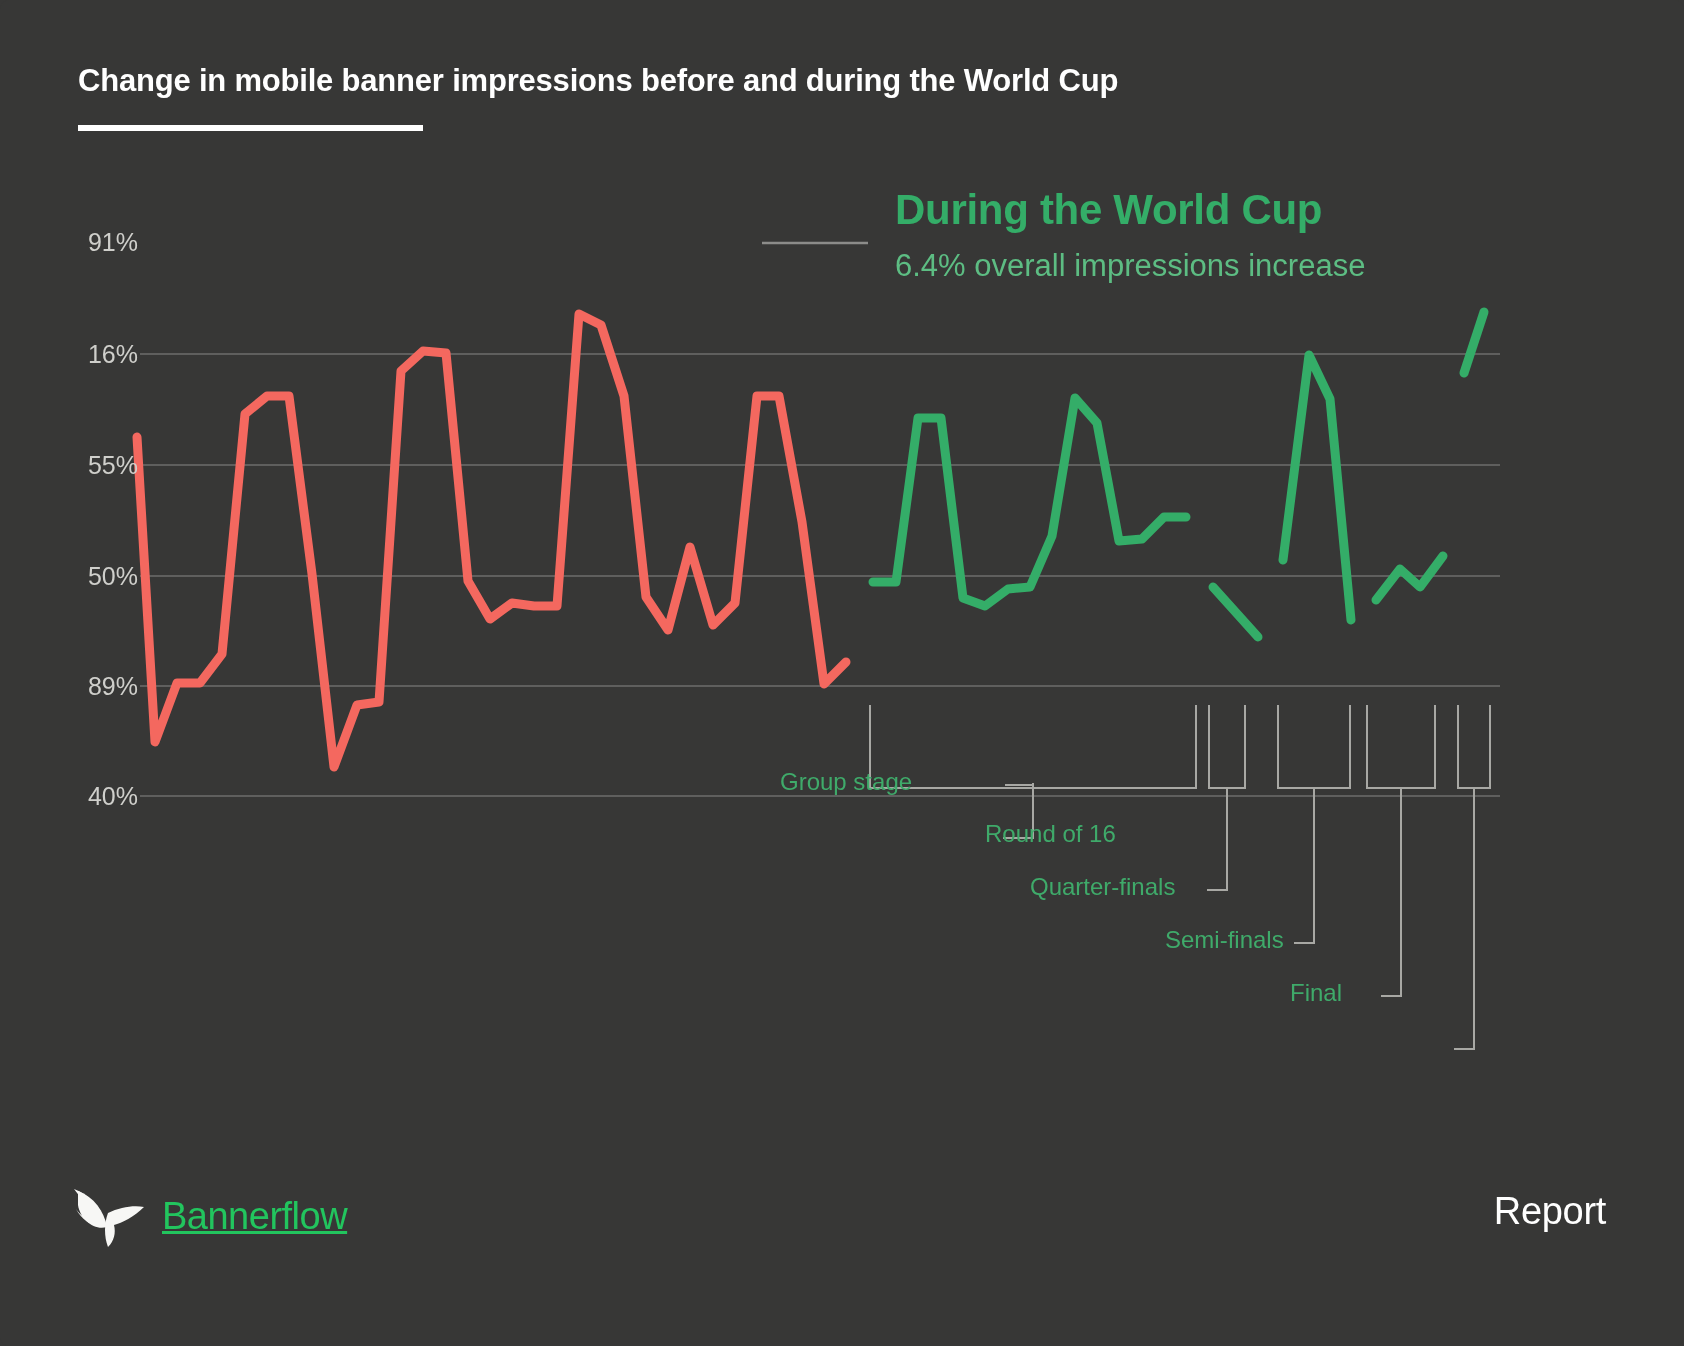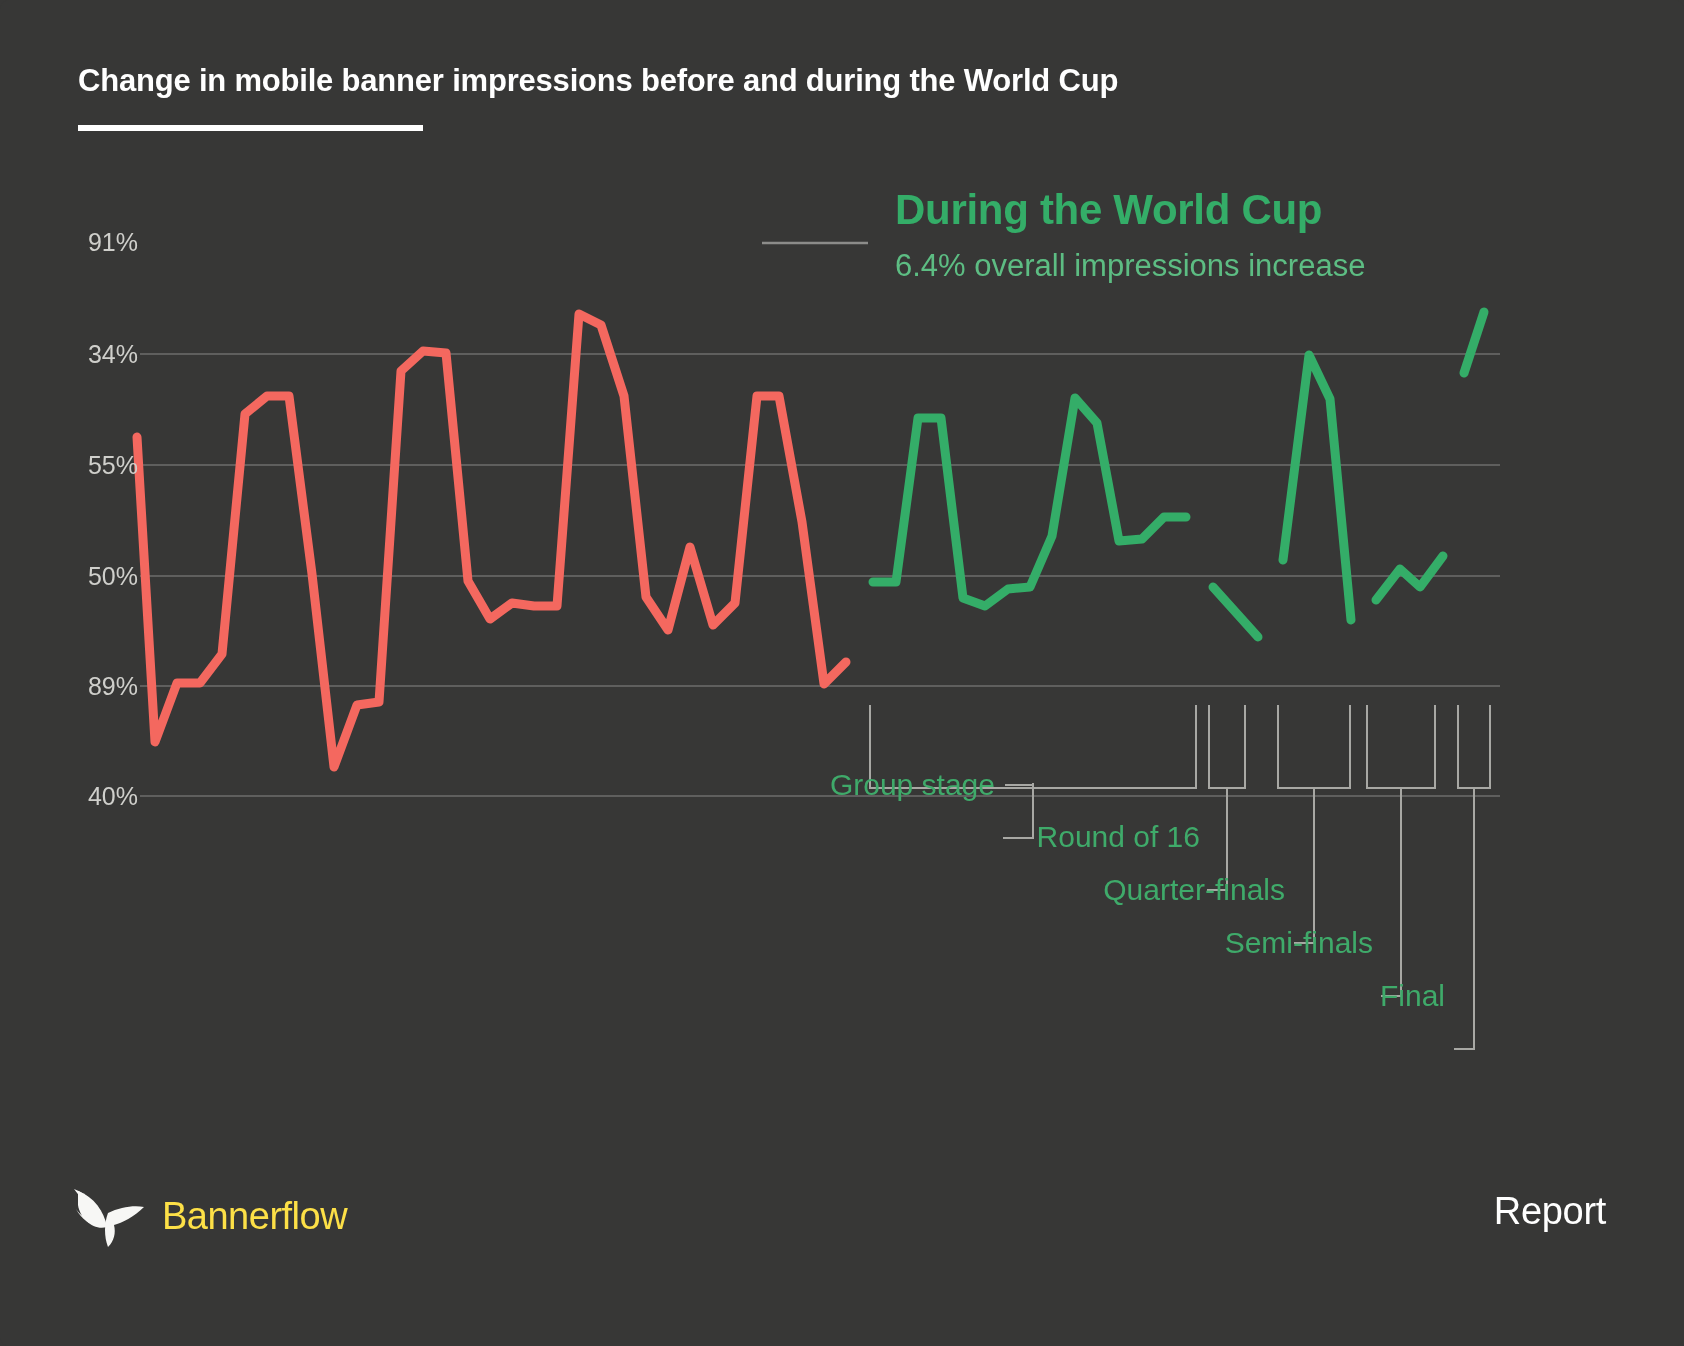--- a/index.html
+++ b/index.html
@@ -94,39 +94,40 @@
     font-size: 25px;
     color: #cfcfcb;
     text-align: right;
     width: 76px;
     white-space: nowrap;
   }
 
   
   .stage-label {
     position: absolute;
-    font-size: 30px;
+    font-size: 24px;
     color: #3faa6a;
     white-space: nowrap;
-    text-align: right;
+    text-align: left;
   }
 
   
   .footer-logo {
     position: absolute;
     left: 72px;
     top: 1185px;
     display: flex;
     align-items: center;
     gap: 14px;
   }
   .logo-text {
     font-size: 38px;
-    color: #fde047;
+    color: #22c55e;
     letter-spacing: -0.5px;
+    text-decoration: underline;
   }
   .footer-report {
     position: absolute;
     right: 78px;
     top: 1190px;
     font-size: 38px;
     color: #ffffff;
     letter-spacing: -0.3px;
     text-align: right;
   }
@@ -199,21 +200,21 @@
         <path d="M 1033,788 L 1033,838 L 1003,838"></path>
         <path d="M 1227,788 L 1227,890 L 1207,890"></path>
         <path d="M 1314,788 L 1314,943 L 1294,943"></path>
         <path d="M 1401,788 L 1401,996 L 1381,996"></path>
         <path d="M 1474,788 L 1474,1049 L 1454,1049"></path>
       </g>
     </svg>
   </div>
 
   <div class="axis-label" style="left:62px; top:228px;">91%</div>
-  <div class="axis-label" style="left:62px; top:340px;">34%</div>
+  <div class="axis-label" style="left:62px; top:340px;">16%</div>
   <div class="axis-label" style="left:62px; top:451px;">55%</div>
   <div class="axis-label" style="left:62px; top:562px;">50%</div>
   <div class="axis-label" style="left:62px; top:672px;">89%</div>
   <div class="axis-label" style="left:62px; top:782px;">40%</div>
 
   <div class="legend-during">During the World Cup</div>
   <div class="legend-sub">6.4% overall impressions increase</div>
 
   <div class="stage-label" style="left:780px; top:768px; width:215px;">Group stage</div>
   <div class="stage-label" style="left:985px; top:820px; width:215px;">Round of 16</div>

